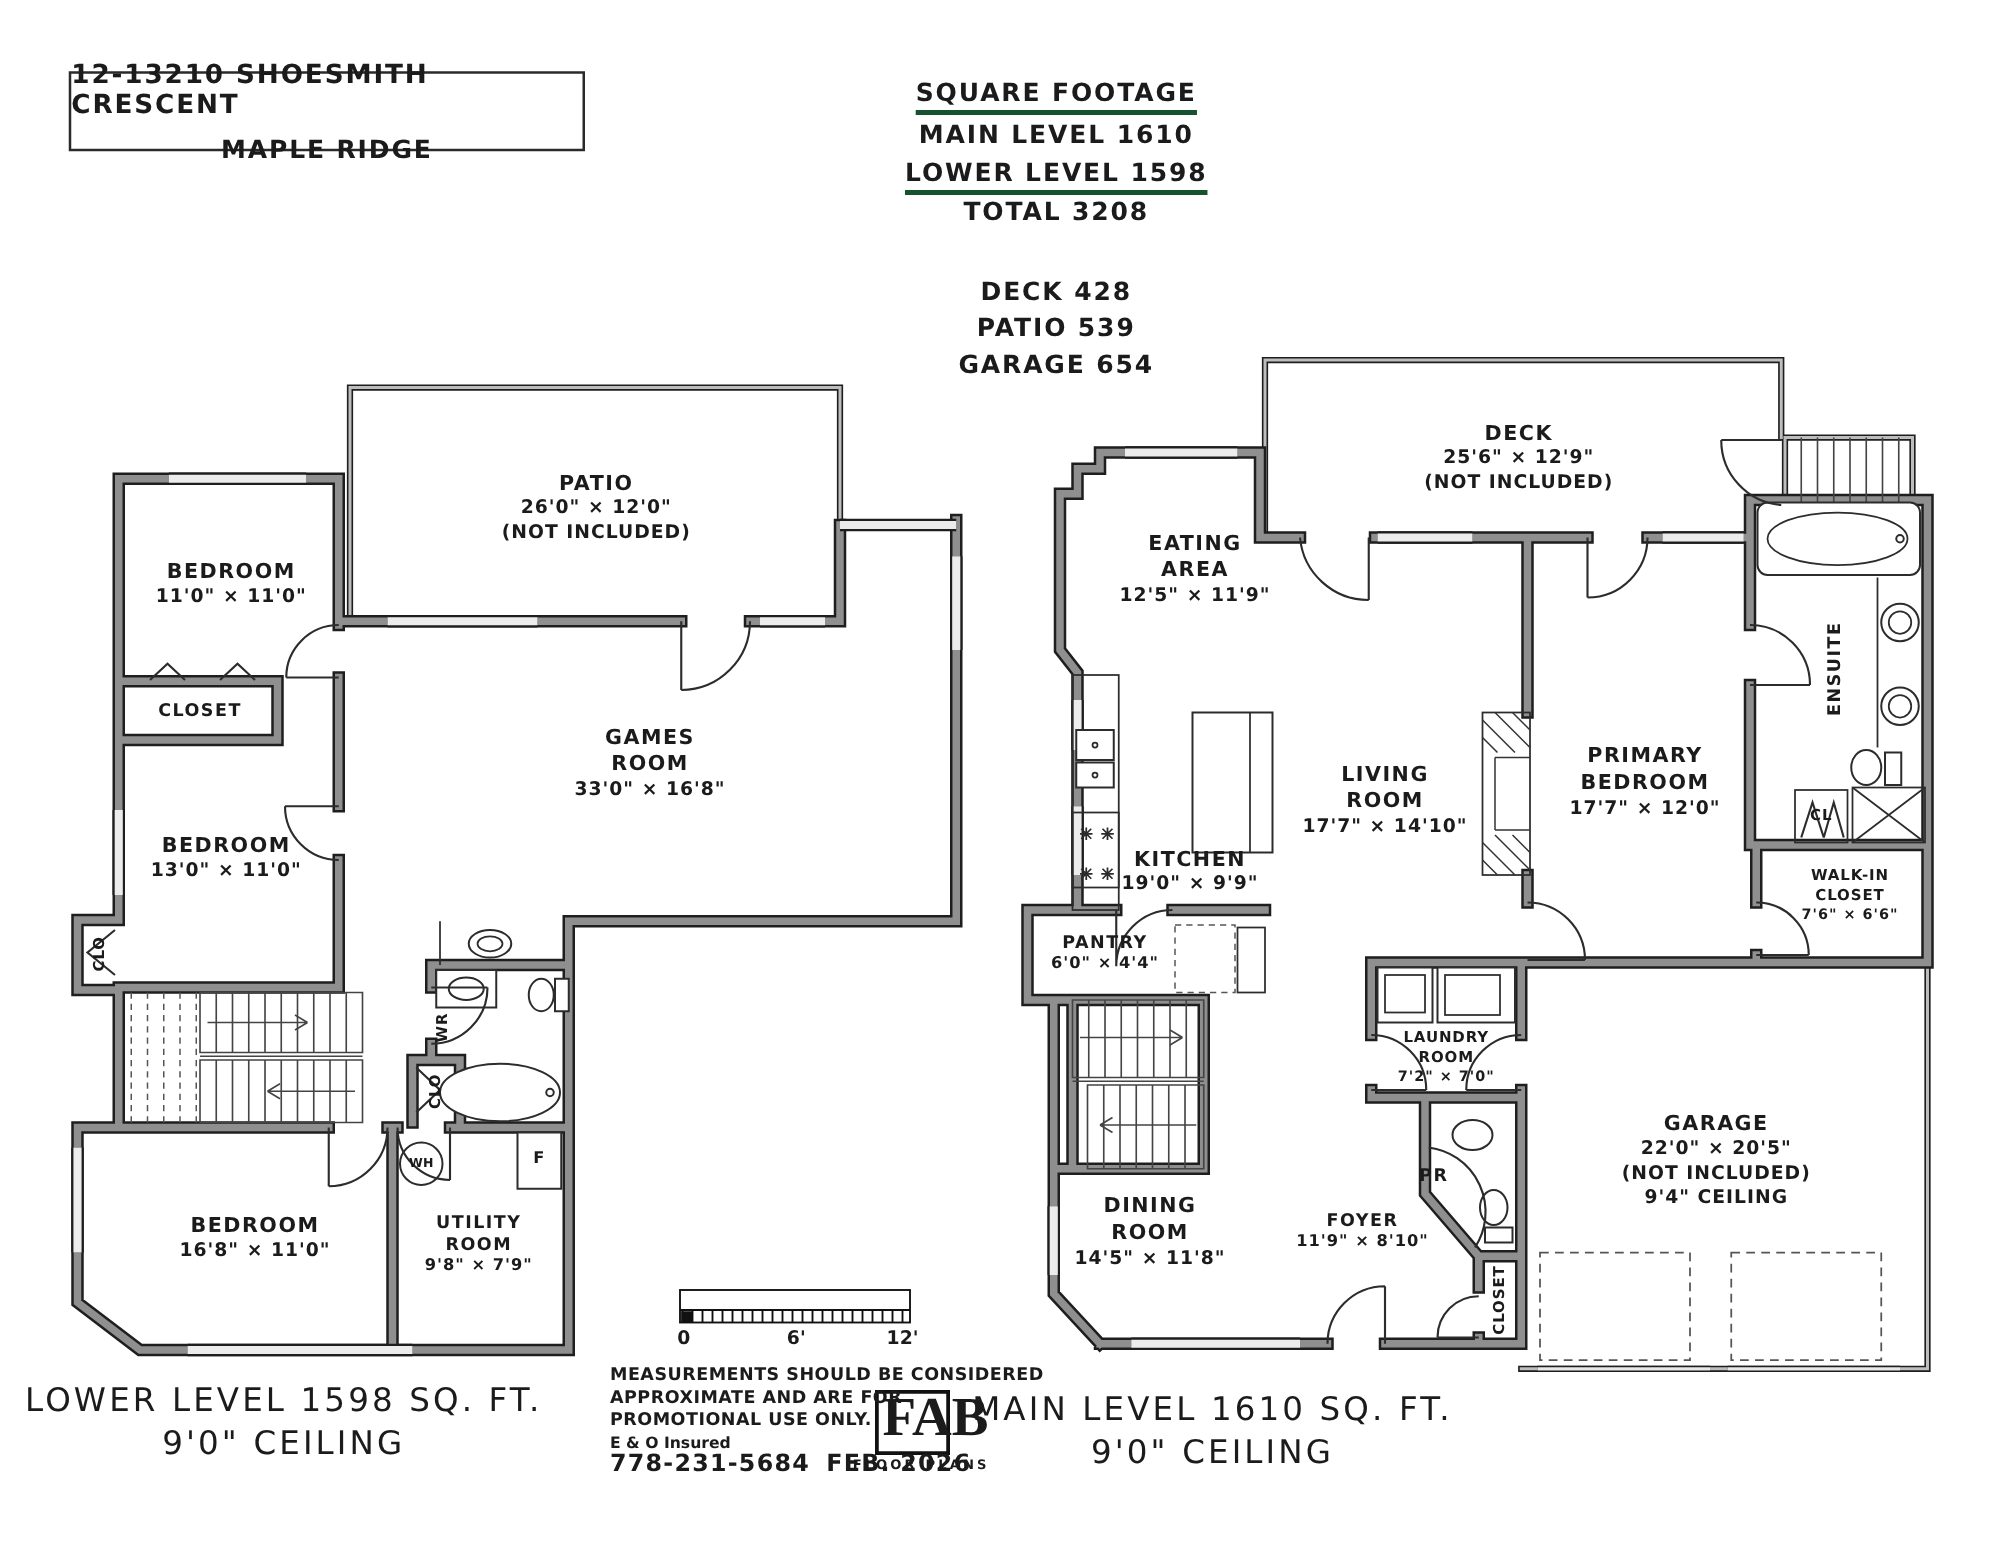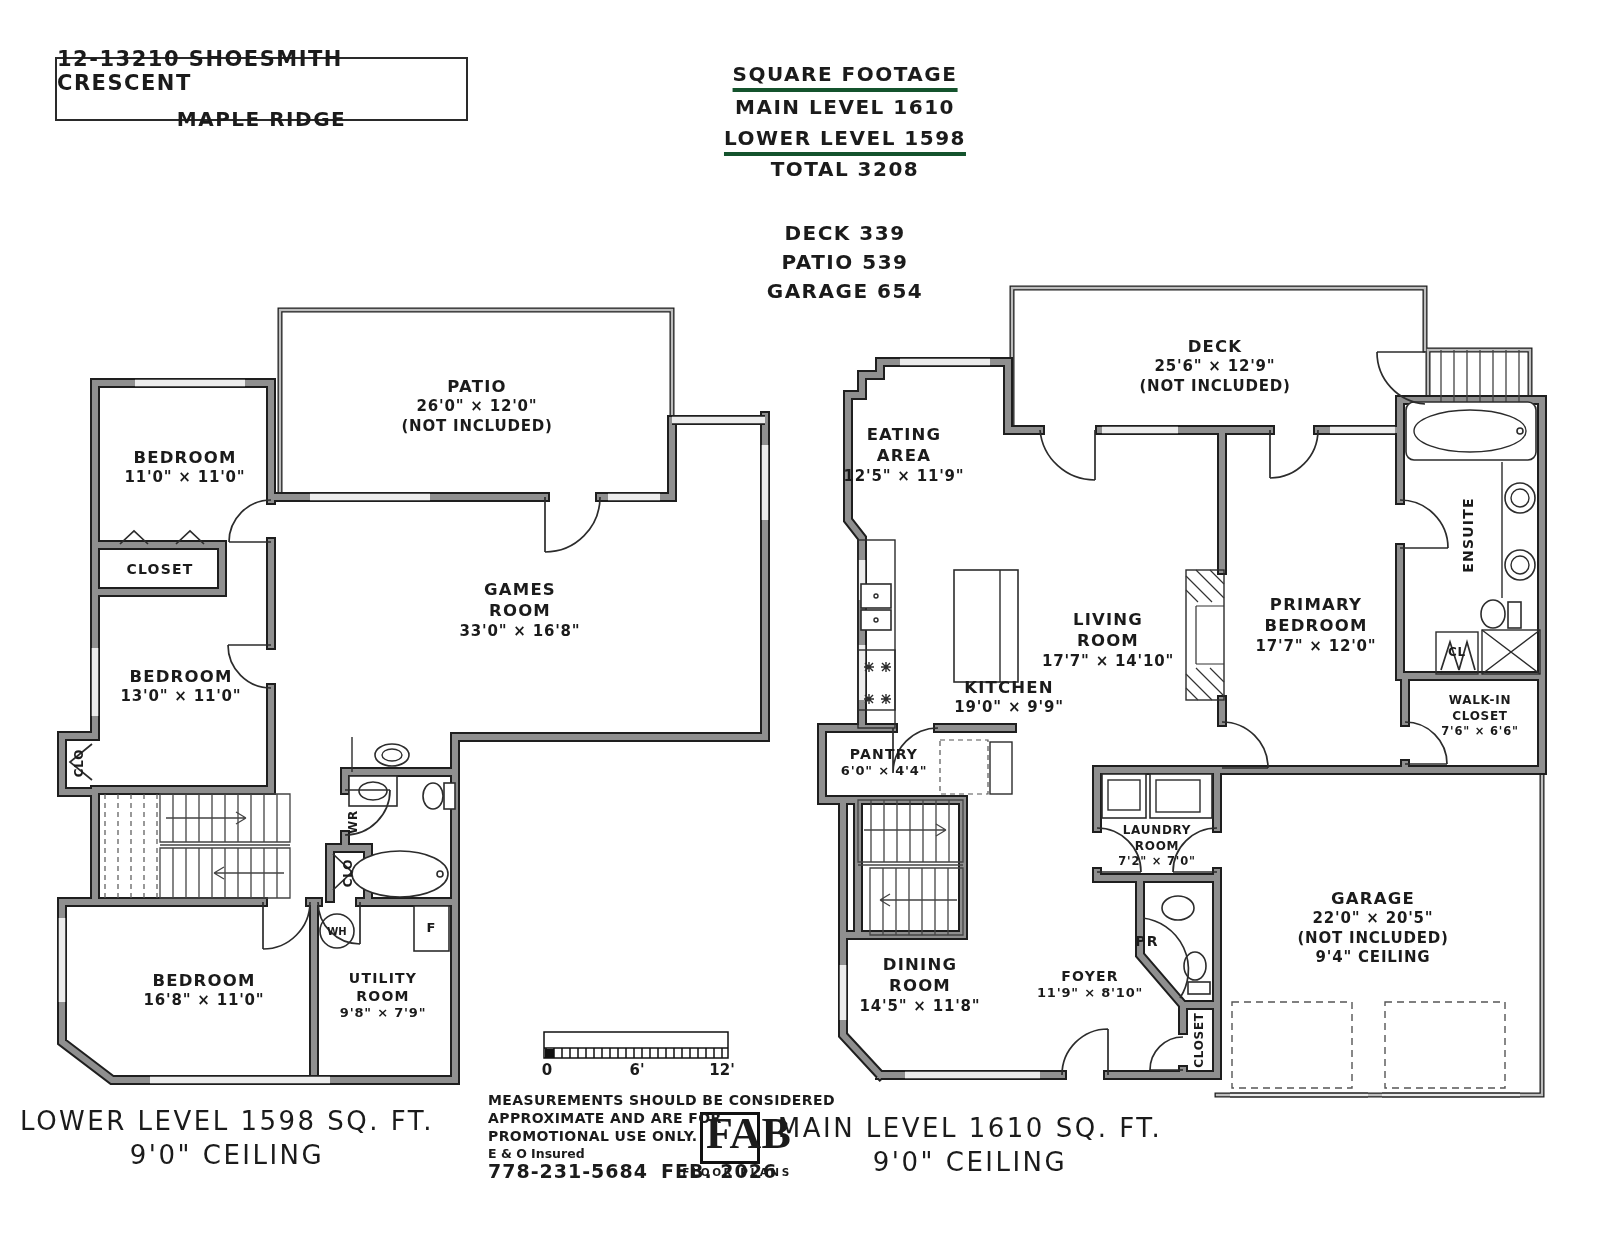--- a/index.html
+++ b/index.html
@@ -225,21 +225,21 @@
 
 <div class="addr-box">
   <span class="addr1">12-13210 SHOESMITH CRESCENT</span>
   <span class="addr2">MAPLE RIDGE</span>
 </div>
 
 <div class="sq u" style="top:62px">SQUARE FOOTAGE</div>
 <div class="sq" style="top:95px">MAIN LEVEL 1610</div>
 <div class="sq u" style="top:126px">LOWER LEVEL 1598</div>
 <div class="sq" style="top:157px">TOTAL 3208</div>
-<div class="sq" style="top:221px">DECK 339</div>
+<div class="sq" style="top:221px">DECK 428</div>
 <div class="sq" style="top:250px">PATIO 539</div>
 <div class="sq" style="top:279px">GARAGE 654</div>
 
 <div class="lbl" style="left:477px;top:406px">
   <span class="nm">PATIO</span>
   <span class="dim">26'0" × 12'0"</span>
   <span class="dim">(NOT INCLUDED)</span>
 </div>
 <div class="lbl" style="left:185px;top:467px">
   <span class="nm">BEDROOM</span>
@@ -277,31 +277,31 @@
 </div>
 <div class="lbl" style="left:337px;top:931px;font-size:10px">
   <span style="font-size:10px">WH</span>
 </div>
 <div class="lbl" style="left:431px;top:928px;font-size:13px">
   <span style="font-size:13px">F</span>
 </div>
 <div class="caption" style="left:227px;top:1106px">LOWER LEVEL 1598 SQ. FT.</div>
 <div class="caption" style="left:227px;top:1140px">9'0" CEILING</div>
 
-<div class="lbl" style="left:904px;top:455px">
+<div class="lbl" style="left:956px;top:455px">
   <span class="nm">EATING</span>
   <span class="nm">AREA</span>
   <span class="dim">12'5" × 11'9"</span>
 </div>
 <div class="lbl" style="left:1215px;top:366px">
   <span class="nm">DECK</span>
   <span class="dim">25'6" × 12'9"</span>
   <span class="dim">(NOT INCLUDED)</span>
 </div>
-<div class="lbl" style="left:1009px;top:697px">
+<div class="lbl" style="left:952px;top:697px">
   <span class="nm">KITCHEN</span>
   <span class="dim">19'0" × 9'9"</span>
 </div>
 <div class="lbl sm" style="left:884px;top:763px">
   <span class="nm">PANTRY</span>
   <span class="dim">6'0" × 4'4"</span>
 </div>
 <div class="lbl" style="left:1108px;top:640px">
   <span class="nm">LIVING</span>
   <span class="nm">ROOM</span>

